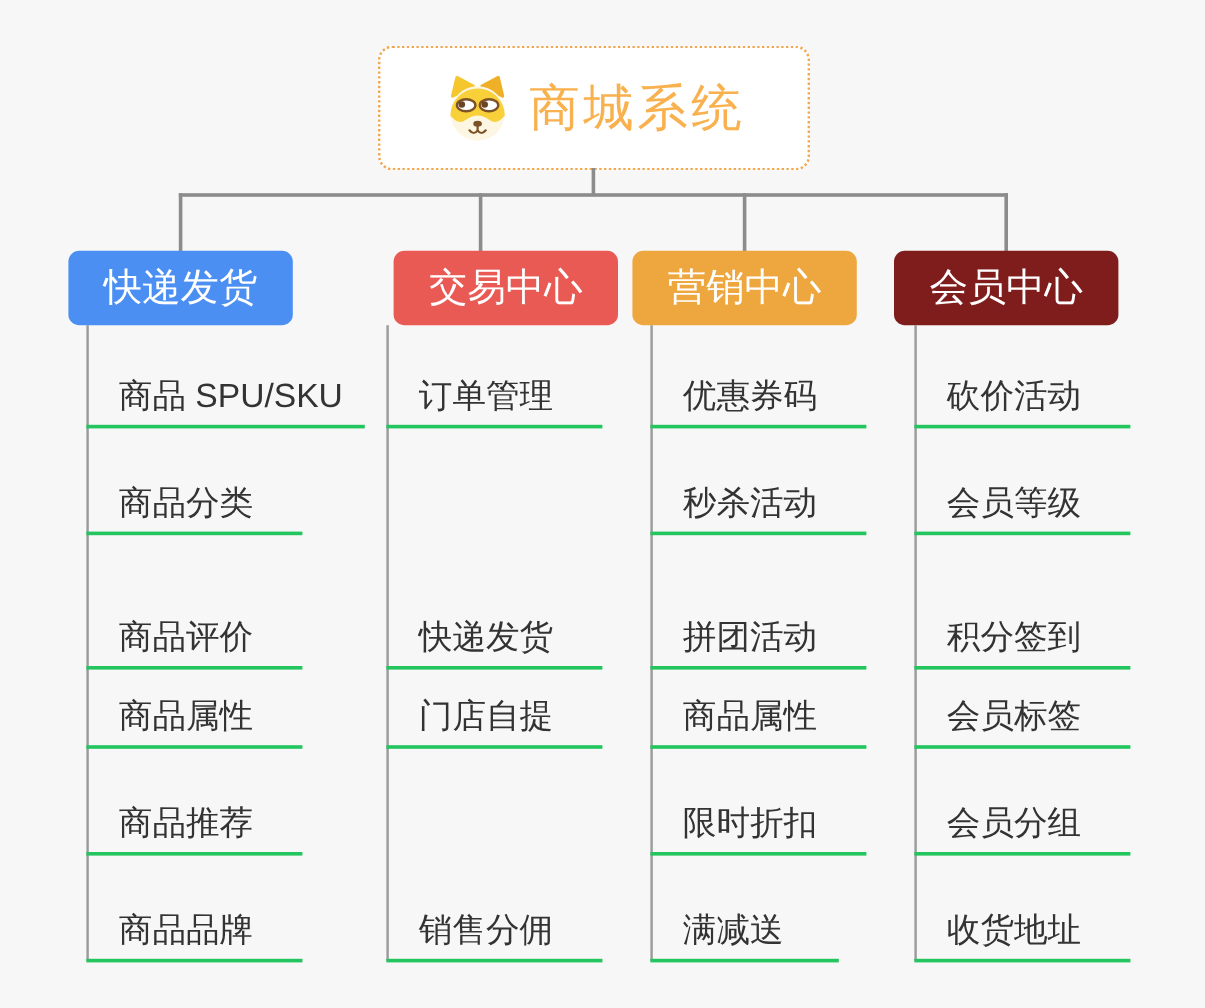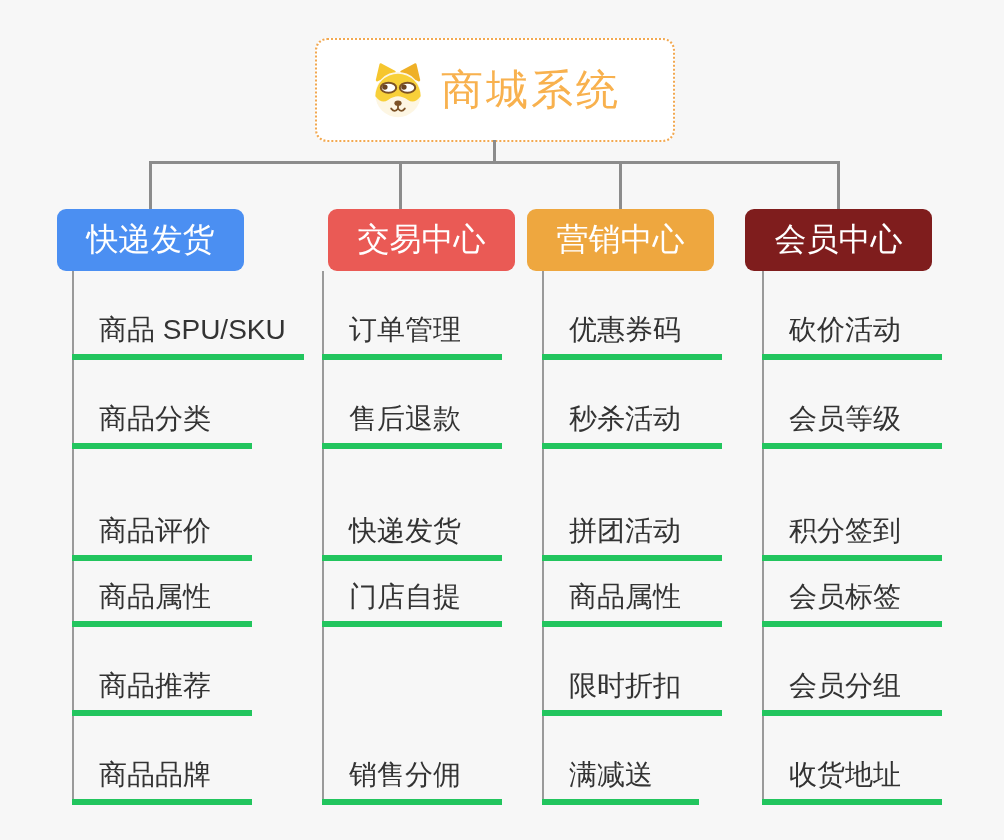--- a/index.html
+++ b/index.html
@@ -46,21 +46,21 @@
 
   
   .trunk{position:absolute;top:271px;width:2px;height:530px;background:#9a9a9a;}
   .t1{left:72px;} .t2{left:322px;} .t3{left:542px;} .t4{left:762px;}
 
   
   .item{
     position:absolute;
     width:153px;height:48px;
     box-sizing:content-box;
-    border-bottom:6px solid #22c55e;
+    border-bottom:3px solid #22c55e;
     display:flex;align-items:flex-end;
     padding-left:27px;padding-bottom:5px;
     font-size:28px;color:#333333;
     white-space:nowrap;
   }
   .item.long{width:205px;}
   .item.short{width:130px;}
   .c1{left:72px;} .c2{left:322px;} .c3{left:542px;} .c4{left:762px;}
   .r1{top:301px;} .r2{top:390px;} .r3{top:502px;}
   .r4{top:568px;} .r5{top:657px;} .r6{top:746px;}
@@ -104,21 +104,20 @@
   <div class="trunk t4"></div>
 
   <div class="item c1 r1 long">商品 SPU/SKU</div>
   <div class="item c1 r2">商品分类</div>
   <div class="item c1 r3">商品评价</div>
   <div class="item c1 r4">商品属性</div>
   <div class="item c1 r5">商品推荐</div>
   <div class="item c1 r6">商品品牌</div>
 
   <div class="item c2 r1">订单管理</div>
-  <div class="item c2 r2">售后退款</div>
   <div class="item c2 r3">快递发货</div>
   <div class="item c2 r4">门店自提</div>
   <div class="item c2 r6">销售分佣</div>
 
   <div class="item c3 r1">优惠券码</div>
   <div class="item c3 r2">秒杀活动</div>
   <div class="item c3 r3">拼团活动</div>
   <div class="item c3 r4">商品属性</div>
   <div class="item c3 r5">限时折扣</div>
   <div class="item c3 r6 short">满减送</div>

